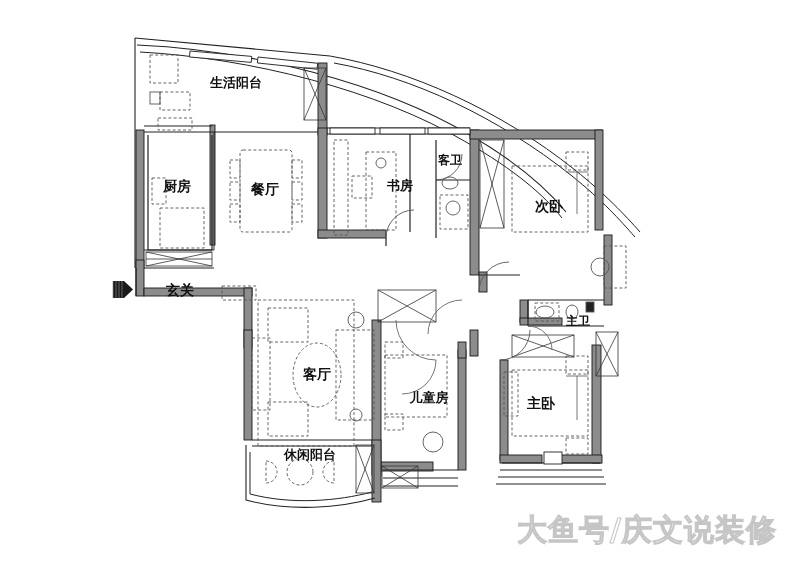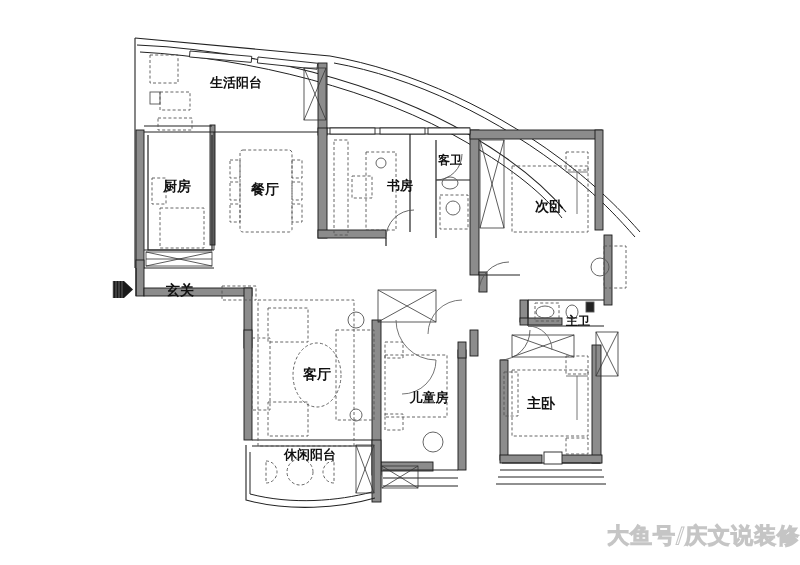--- a/index.html
+++ b/index.html
@@ -10,24 +10,24 @@
 
   .rmlabel{
     font-family:"DejaVu Sans","Liberation Sans",sans-serif;
     font-weight:bold;
     fill:#111;
     text-anchor:middle;
     dominant-baseline:middle;
   }
   .wm{
     position:absolute;
-    right:0;
+    right:23px;
     bottom:14px;
     font-family:"DejaVu Sans","Liberation Sans",sans-serif;
-    font-size:22px;
+    font-size:30px;
     font-weight:bold;
     color:rgba(255,255,255,0.0);
     letter-spacing:1px;
     -webkit-text-stroke:1px rgba(150,150,150,0.55);
     text-shadow:0 1px 0 rgba(255,255,255,0.9);
     white-space:nowrap;
     pointer-events:none;
   }
 </style>
 </head>

